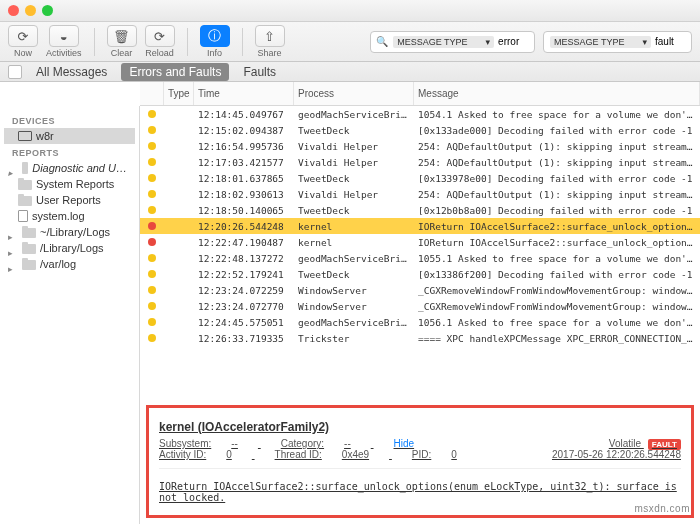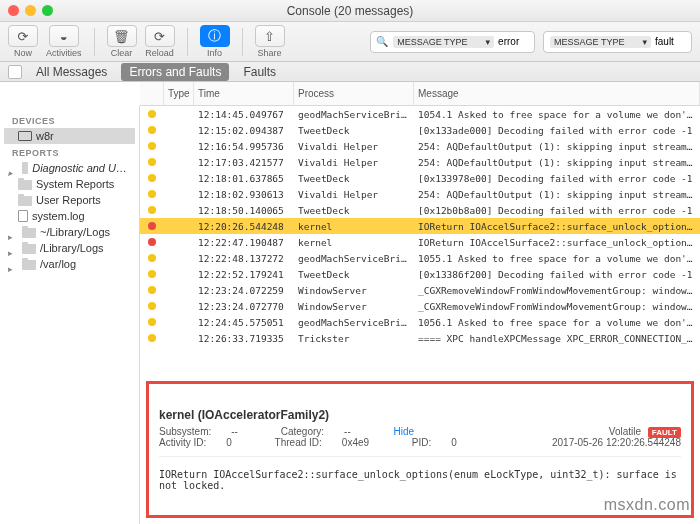--- a/index.html
+++ b/index.html
@@ -41,39 +41,38 @@
 .col-proc { width: 120px; }
 .col-msg { flex: 1; }
 .tbody { flex: 1; overflow: auto; font-family: Menlo, Monaco, monospace; font-size: 9.5px; }
 .row { display: flex; height: 16px; align-items: center; white-space: nowrap; }
 .row:nth-child(even){ }
 .row > div { padding: 0 4px; overflow: hidden; text-overflow: ellipsis; }
 .row.sel { background: #ffd24a; }
 .dot { width: 24px; display: flex; align-items: center; justify-content: center; }
 .dot span { width: 8px; height: 8px; border-radius: 50%; display: inline-block; }
 .d-y { background: #f5c518; } .d-r { background: #e8483e; }
-.detailbox { border: 3px solid #e8483e; margin: 6px; padding: 24px 10px; }
+.detailbox { border: 3px solid #e8483e; margin: 6px; padding: 12px 10px; text-decoration: underline; }
 .dhdr { font-weight: 600; font-size: 12px; margin-bottom: 4px; }
 .drow { font-size: 10px; color: #555; display: flex; align-items: center; gap: 20px; }
 .drow .r { margin-left: auto; }
 .badge { background: #e8483e; color: #fff; font-size: 8px; padding: 1px 4px; border-radius: 2px; font-weight: 600; margin-left: 4px; }
 .dmsg { font-family: Menlo, Monaco, monospace; font-size: 10px; padding-top: 12px; border-top: 1px solid #eee; margin-top: 8px; }
 a.hide { color: #0b80ff; text-decoration: none; }
-.watermark { position: absolute; bottom: 10px; right: 10px; font-size: 16px; color: #888; letter-spacing: 0.5px; pointer-events: none; }
+.watermark { position: absolute; bottom: 10px; right: 10px; font-size: 10px; color: #888; letter-spacing: 0.5px; pointer-events: none; }
 </style>
 </head>
 <body>
 
 <div class="titlebar">
   <div class="traffic">
     <span class="t-red"></span>
     <span class="t-yel"></span>
     <span class="t-grn"></span>
   </div>
-  <div class="wtitle">Console (20 messages)</div>
 </div>
 
 <div class="toolbar">
   <div class="tbgroup">
       <div class="tbbtn">⟳</div>
       <div class="tblbl">Now</div>
     </div>
   <div class="tbgroup">
       <div class="tbbtn">◒</div>
       <div class="tblbl">Activities</div>

